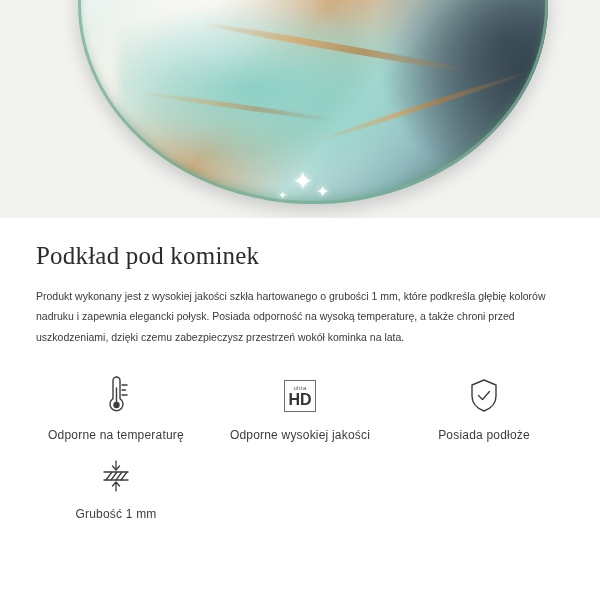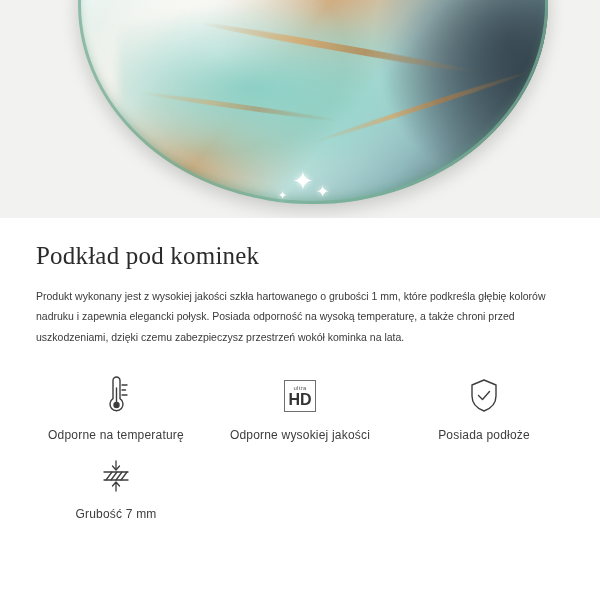--- a/index.html
+++ b/index.html
@@ -247,17 +247,17 @@
           <line x1="10" y1="17" x2="34" y2="17"></line>
           <line x1="10" y1="25" x2="34" y2="25"></line>
           <line x1="12" y1="25" x2="18" y2="17"></line>
           <line x1="17" y1="25" x2="23" y2="17"></line>
           <line x1="22" y1="25" x2="28" y2="17"></line>
           <line x1="27" y1="25" x2="33" y2="17"></line>
           <line x1="22" y1="28" x2="22" y2="36"></line>
           <path d="M18.5 31 L22 27 L25.5 31"></path>
         </svg>
       </div>
-      <div class="feature-label">Grubość 7 mm</div>
+      <div class="feature-label">Grubość 1 mm</div>
     </div>
 
   </div>
 </div>
 
 </body></html>

